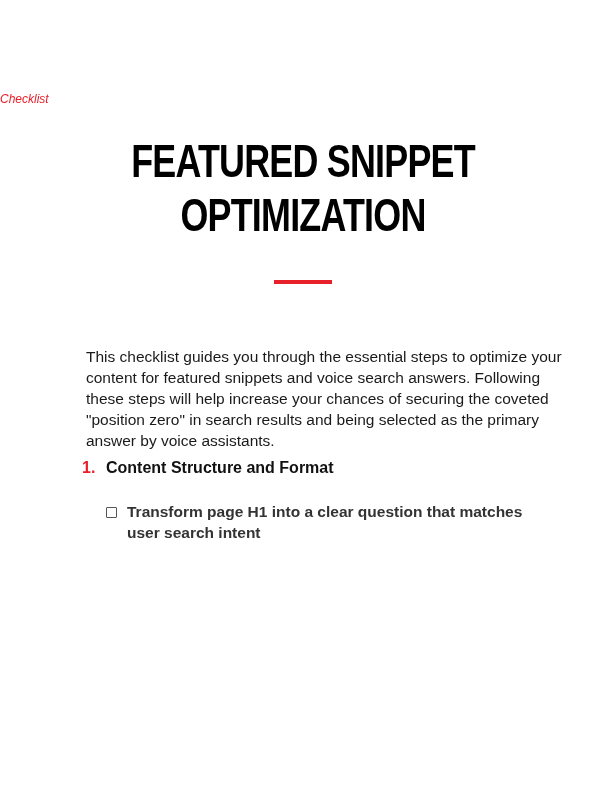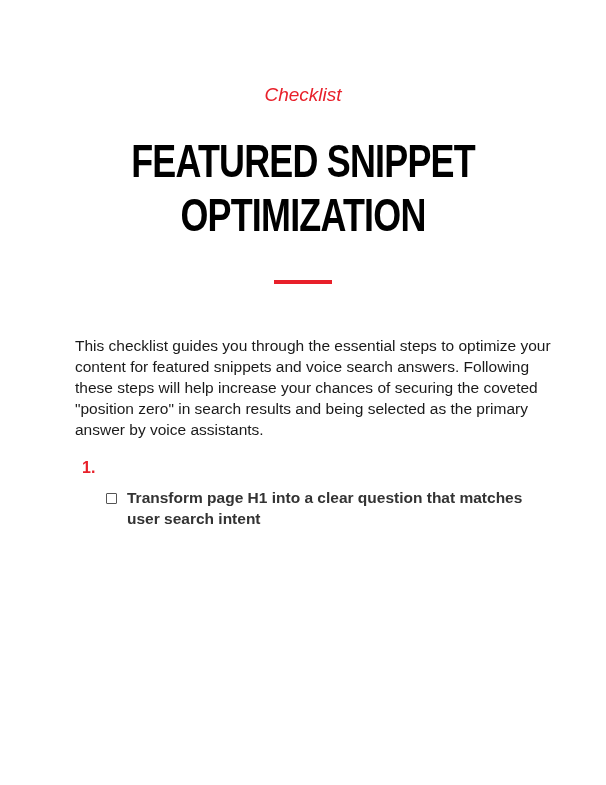--- a/index.html
+++ b/index.html
@@ -1,44 +1,45 @@
 <!DOCTYPE html>
 <html><head>
 <meta charset="utf-8">
 <style>
   html, body { margin: 0; padding: 0; background: #ffffff; }
   body { width: 606px; height: 785px; position: relative; overflow: hidden; font-family: "Liberation Sans", sans-serif; }
-  .kicker { position: absolute; top: 84px; left: 0; width: 606px; text-align: center; font-style: italic; font-size: 19px; color: #e8202a; }
+  .kicker { position: absolute; top: 92px; left: 0; width: 606px; text-align: left; font-style: italic; font-size: 12px; color: #e8202a; }
   .title { position: absolute; top: 134px; left: 0; width: 606px; text-align: center; font-family: "Liberation Sans", sans-serif; font-weight: 700; font-size: 46px; line-height: 54px; color: #000; letter-spacing: -1px; transform: scaleX(0.78); transform-origin: center top; }
   .rule { position: absolute; top: 280px; left: 274px; width: 58px; height: 4px; background: #e8202a; }
-  .intro { position: absolute; top: 330px; left: 70px; width: 480px; font-size: 15.5px; line-height: 21px; color: #1a1a1a; margin: 5px; }
+  .intro { position: absolute; top: 330px; left: 70px; width: 480px; font-size: 15.5px; line-height: 21px; color: #1a1a1a; margin: 16px; }
   .section { position: absolute; top: 459px; left: 82px; width: 470px; }
   .section-head { display: flex; align-items: baseline; font-weight: 700; font-size: 16px; color: #111; }
   .section-num { color: #e8202a; width: 24px; }
-  .item { display: flex; margin-top: 10px; margin-left: 24px; }
+  .item { display: flex; margin-top: 24px; margin-left: 24px; }
   .checkbox { width: 9px; height: 9px; border: 1.3px solid #555; border-radius: 1px; margin-top: 6px; margin-right: 10px; flex: none; }
   .item-body { width: 420px; }
   .item-title { font-weight: 700; font-size: 15.5px; line-height: 21px; color: #333; }
   .item-desc { font-size: 15.5px; line-height: 21px; color: #7a7a7a; }
 </style>
 </head>
 <body>
 
 <div class="kicker">Checklist</div>
 <div class="title">
   <div>FEATURED SNIPPET</div>
   <div>OPTIMIZATION</div>
 </div>
 <div class="rule"></div>
 
 <p class="intro">This checklist guides you through the essential steps to optimize your content for featured snippets and voice search answers. Following these steps will help increase your chances of securing the coveted "position zero" in search results and being selected as the primary answer by voice assistants.</p>
 
 <div class="section">
   <div class="section-head">
     <span class="section-num">1.</span>
+    <span>Content Structure and Format</span>
   </div>
   <div class="item">
     <span class="checkbox"></span>
     <div class="item-body">
       <div class="item-title">Transform page H1 into a clear question that matches user search intent</div>
     </div>
   </div>
 </div>
 
 </body></html>

